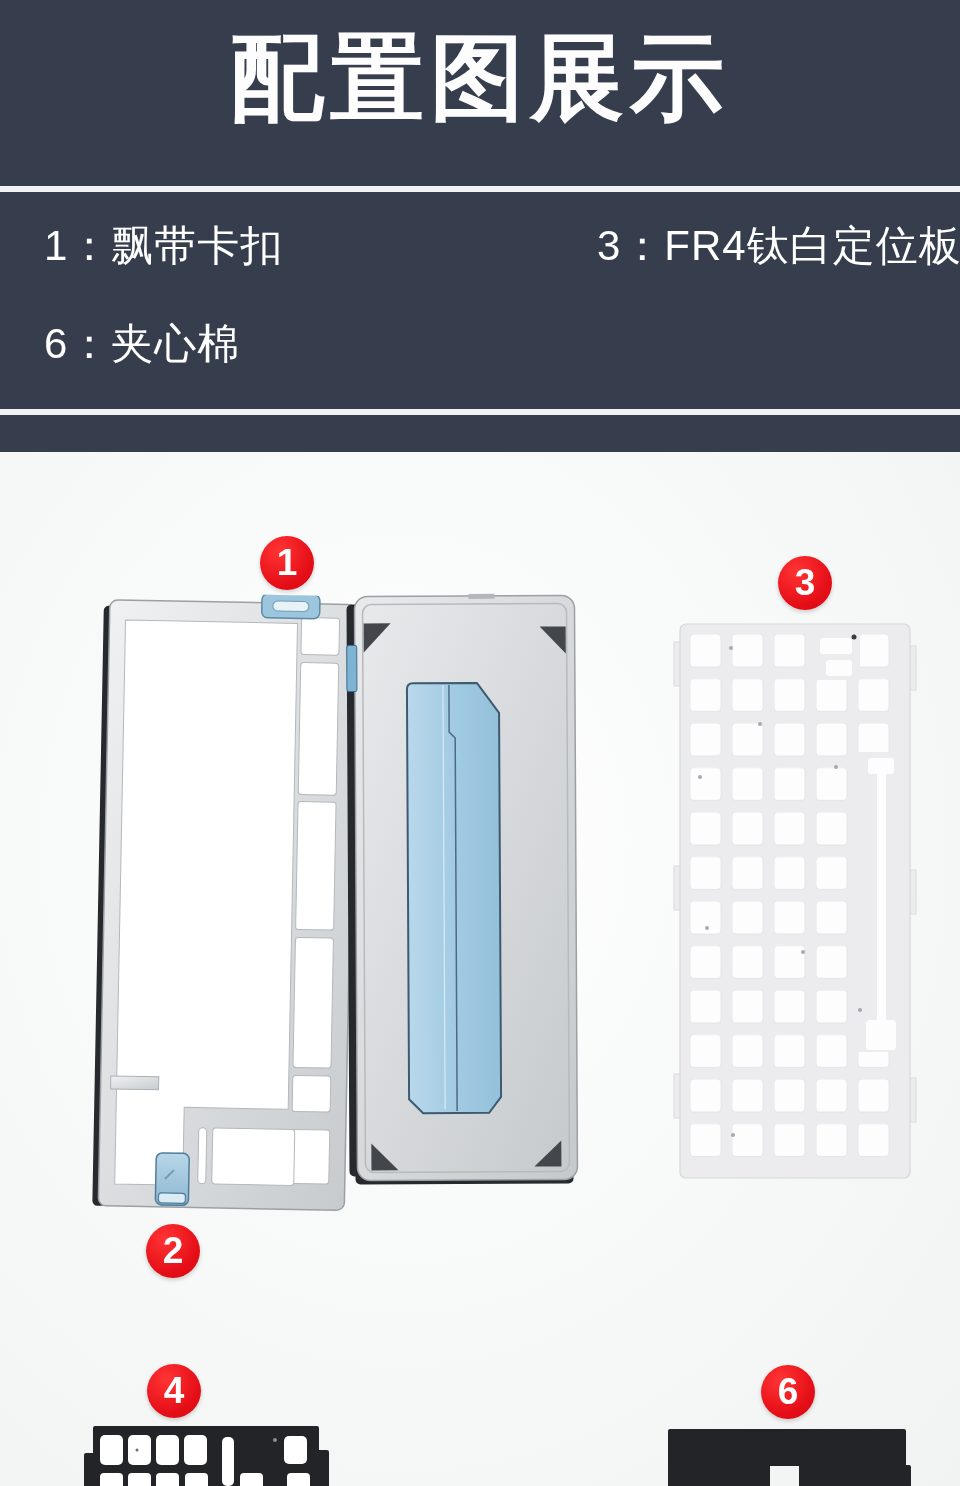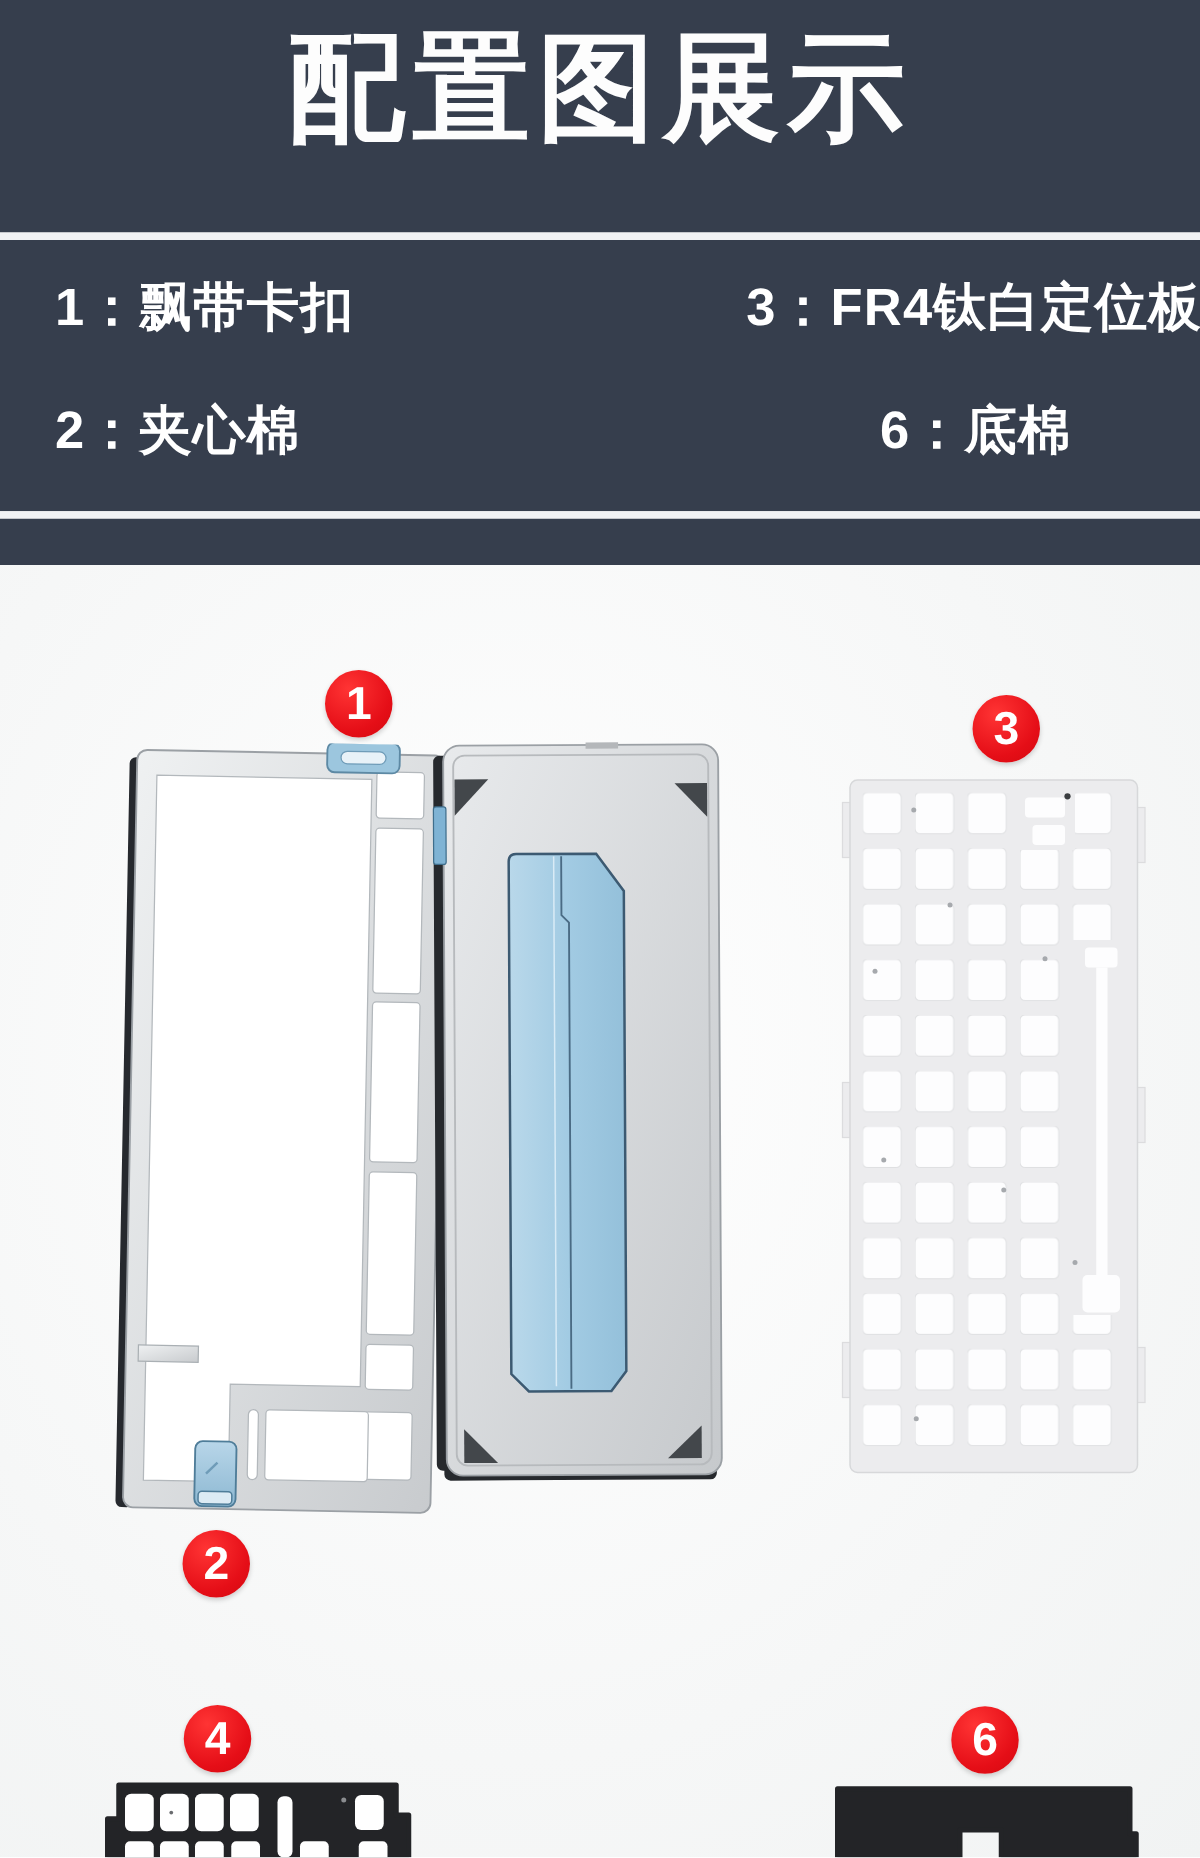--- a/index.html
+++ b/index.html
@@ -4,40 +4,39 @@
 <style>
   html,body{margin:0;padding:0;background:#ffffff;}
   .stage{
     position:relative;width:960px;height:1486px;overflow:hidden;
     font-family:"Liberation Sans",sans-serif;background:#ffffff;
   }
   
   .header-band{
     position:absolute;left:0;top:0;width:960px;height:186px;
     background:#363e4d;
-    font-family:Liberation Mono, monospace;
   }
   .page-title{
     position:absolute;left:0;top:24px;width:960px;margin:0;
     text-align:center;color:#fdfdfd;font-size:94px;line-height:108px;
     font-weight:900;letter-spacing:6px;
   }
   .stripe{position:absolute;left:0;width:960px;background:#f1f2f4;}
   .stripe-1{top:186px;height:6px;}
   .stripe-2{top:409px;height:6px;}
   .legend-band{
     position:absolute;left:0;top:192px;width:960px;height:217px;
     background:#363e4d;
   }
   .tail-band{
     position:absolute;left:0;top:415px;width:960px;height:37px;
     background:#363e4d;
   }
   .legend-item{
-    position:absolute;color:#ffffff;font-weight:700;font-size:42px;
+    position:absolute;color:#ffffff;font-weight:400;font-size:42px;
     line-height:48px;letter-spacing:1px;white-space:nowrap;
   }
   
   .content{
     position:absolute;left:0;top:452px;width:960px;height:1034px;
     background:radial-gradient(ellipse at 42% 38%, #ffffff 0%, #f6f7f7 62%, #f1f3f3 100%);
   }
   .marker{
     position:absolute;width:54px;height:54px;border-radius:50%;
     background:radial-gradient(circle at 35% 28%, #ff3434 0%, #e50e17 65%, #d30910 100%);
@@ -55,22 +54,21 @@
 <div class="stage">
 
   <div class="header-band">
     <h1 class="page-title">配置图展示</h1>
   </div>
   <div class="stripe stripe-1"></div>
 
   <div class="legend-band">
     <div class="legend-item" style="left:44px;top:30px">1：飘带卡扣</div>
     <div class="legend-item" style="left:597px;top:30px">3：FR4钛白定位板</div>
-    <div class="legend-item" style="left:44px;top:128px">2：夹心棉</div>
-    <div class="legend-item" style="left:704px;top:128px">6：底棉</div>
+    <div class="legend-item" style="left:44px;top:128px">6：夹心棉</div>
   </div>
   <div class="stripe stripe-2"></div>
   <div class="tail-band"></div>
 
   <div class="content">
 
     <svg class="part rot-frame" style="left:86px;top:142px;width:270px;height:630px" viewBox="0 0 270 630">
       <defs>
         <linearGradient id="gFrame" x1="0" y1="0" x2="1" y2="1">
           <stop offset="0" stop-color="#eff1f2"></stop>

